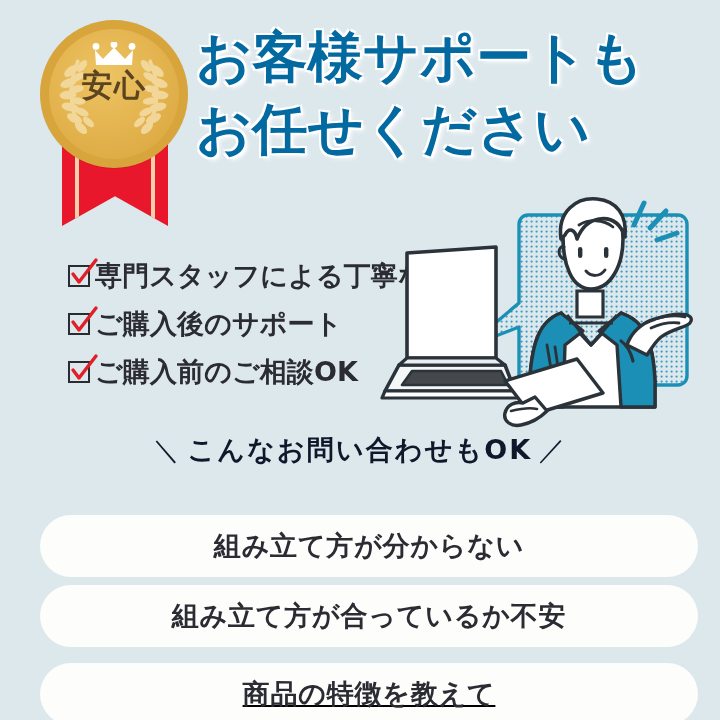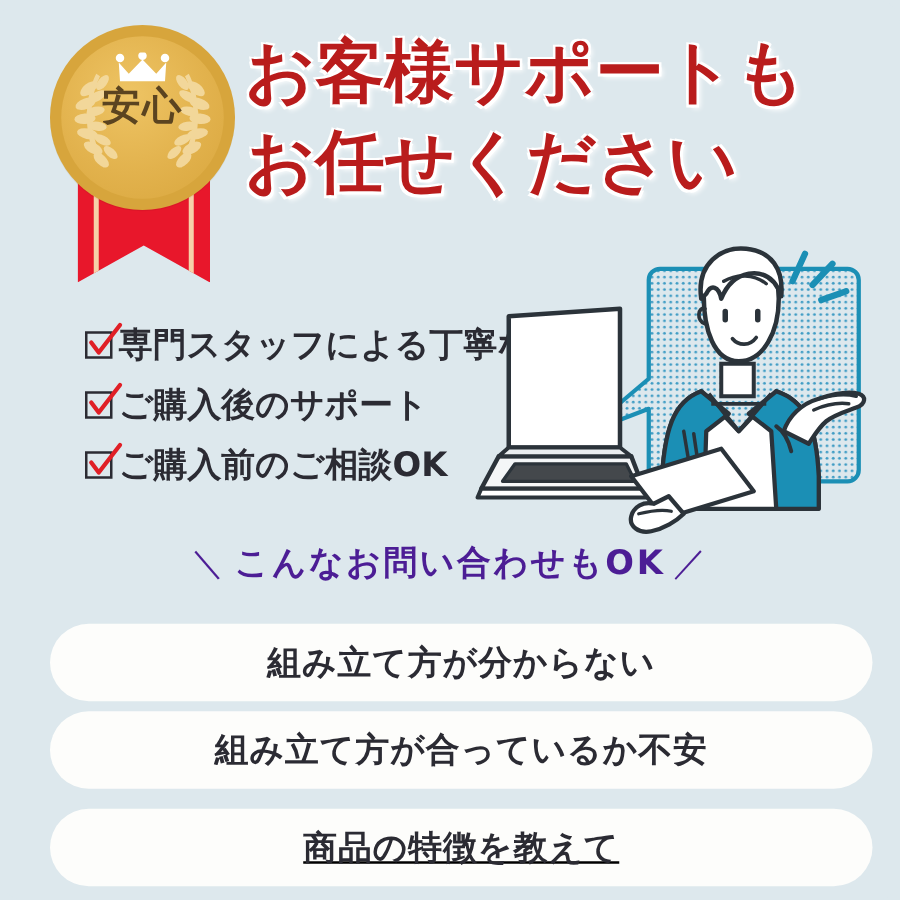--- a/index.html
+++ b/index.html
@@ -40,21 +40,21 @@
     font-family:"DejaVu Sans","Liberation Sans",sans-serif;
     font-weight:bold;line-height:1.06;
     letter-spacing:.10em;
   }
   .medal-text .l1{font-size:31px;display:block;}
   .medal-text .l2{font-size:31px;display:block;margin-top:2px;}
 
   
   .headline{
     position:absolute;left:196px;top:22px;width:520px;
-    color:#b91c1c;
+    color:#0369a1;
     font-family:"DejaVu Sans","Liberation Sans",sans-serif;
     font-weight:bold;
     font-size:55px;line-height:1.30;
     letter-spacing:.005em;
     text-shadow:
       2px 2px 0 #ffffff, -2px 2px 0 #ffffff, 2px -2px 0 #ffffff, -2px -2px 0 #ffffff,
       3px 3px 4px rgba(255,255,255,.95);
   }
   .headline span{display:block;white-space:nowrap;}
 
@@ -75,31 +75,32 @@
     letter-spacing:.005em;white-space:nowrap;
   }
 
   
   .illus{position:absolute;left:355px;top:195px;width:360px;height:235px;}
 
   
   .subhead{
     position:absolute;left:0;right:0;top:432px;text-align:center;
     font-family:"DejaVu Sans","Liberation Sans",sans-serif;
-    font-weight:bold;font-size:27px;color:#4c1d95;
+    font-weight:bold;font-size:27px;color:#0f172a;
     letter-spacing:.08em;
   }
   .subhead .slash{font-weight:normal;display:inline-block;padding:0 6px;}
 
   
   .pill{
     position:absolute;left:40px;width:658px;height:62px;
     background:#fdfdfb;border-radius:34px;
     display:flex;align-items:center;justify-content:center;
     box-sizing:border-box;
+    margin-top:16px;
   }
   .pill-label{
     font-family:"DejaVu Sans","Liberation Sans",sans-serif;
     font-weight:bold;font-size:27px;color:#2b2b33;
     letter-spacing:.03em;white-space:nowrap;
   }
   #pill0{top:499px;}
   #pill1{top:569px;}
   #pill2{top:647px;text-decoration:underline;}
 </style>

